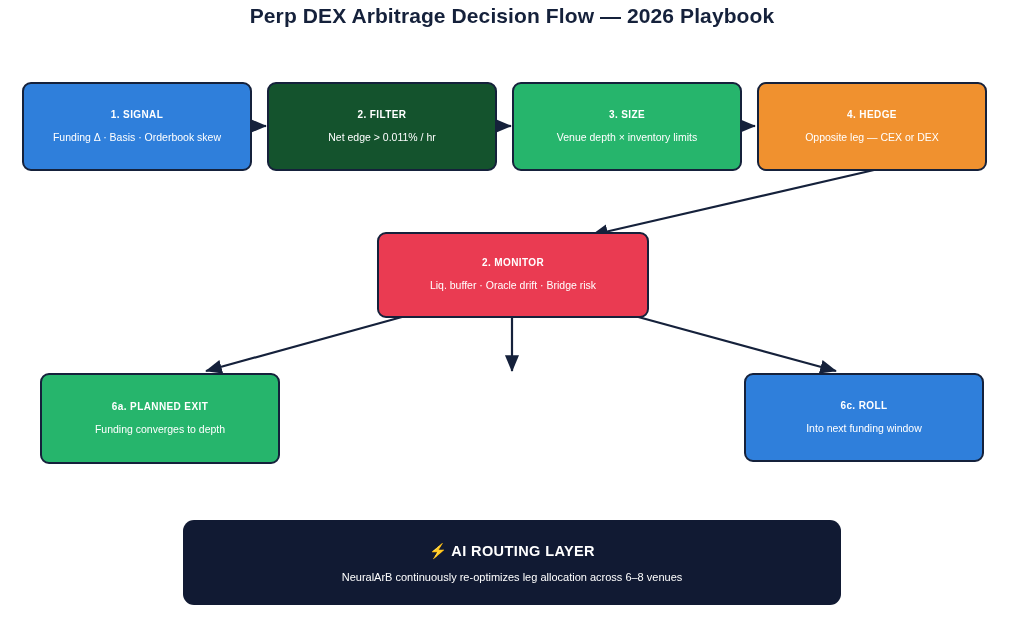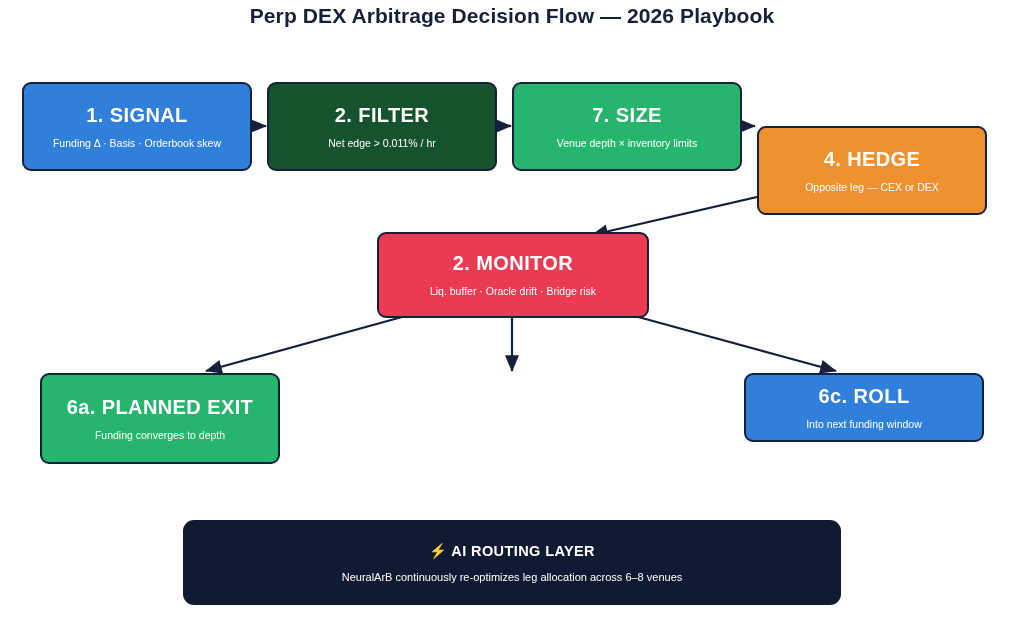--- a/index.html
+++ b/index.html
@@ -42,21 +42,21 @@
     border-radius: 9px;
     color: #ffffff;
     display: flex;
     flex-direction: column;
     align-items: center;
     justify-content: center;
     text-align: center;
     padding: 6px 10px;
   }
   .node .node-title {
-    font-size: 20px;
+    font-size: 10px;
     font-weight: bold;
     letter-spacing: 0.4px;
     line-height: 1.2;
   }
   .node .node-sub {
     font-size: 10.5px;
     font-weight: normal;
     margin-top: 10px;
     line-height: 1.25;
   }
@@ -109,41 +109,41 @@
     <div class="node-title">1. SIGNAL</div>
     <div class="node-sub">Funding Δ · Basis · Orderbook skew</div>
   </div>
 
   <div class="node" style="left:267px; top:82px; width:230px; height:89px; background:#14532d; border:2.5px solid #15213b;">
     <div class="node-title">2. FILTER</div>
     <div class="node-sub">Net edge &gt; 0.011% / hr</div>
   </div>
 
   <div class="node" style="left:512px; top:82px; width:230px; height:89px; background:#26b56c; border:2.5px solid #15213b;">
-    <div class="node-title">7. SIZE</div>
+    <div class="node-title">3. SIZE</div>
     <div class="node-sub">Venue depth × inventory limits</div>
   </div>
 
-  <div class="node" style="left:757px; top:82px; width:230px; height:89px; background:#f0912f; border:2.5px solid #15213b;margin-top:44px;">
+  <div class="node" style="left:757px; top:82px; width:230px; height:89px; background:#f0912f; border:2.5px solid #15213b;">
     <div class="node-title">4. HEDGE</div>
     <div class="node-sub">Opposite leg — CEX or DEX</div>
   </div>
 
   <div class="node" style="left:377px; top:232px; width:272px; height:86px; background:#ea3b52; border:2.5px solid #15213b;">
     <div class="node-title">2. MONITOR</div>
     <div class="node-sub">Liq. buffer · Oracle drift · Bridge risk</div>
   </div>
 
   <div class="node" style="left:40px; top:373px; width:240px; height:91px; background:#26b56c; border:2.5px solid #15213b;">
     <div class="node-title">6a. PLANNED EXIT</div>
     <div class="node-sub">Funding converges to depth</div>
   </div>
 
 
-  <div class="node" style="left:744px; top:373px; width:240px; height:69px; background:#2f7fdb; border:2.5px solid #15213b;">
+  <div class="node" style="left:744px; top:373px; width:240px; height:89px; background:#2f7fdb; border:2.5px solid #15213b;">
     <div class="node-title">6c. ROLL</div>
     <div class="node-sub">Into next funding window</div>
   </div>
 
   <div class="banner" style="left:183px; top:520px; width:658px; height:85px; background:#111a33;">
     <div class="banner-title">⚡ AI ROUTING LAYER</div>
     <div class="banner-sub">NeuralArB continuously re-optimizes leg allocation across 6–8 venues</div>
   </div>
 
 </div>

